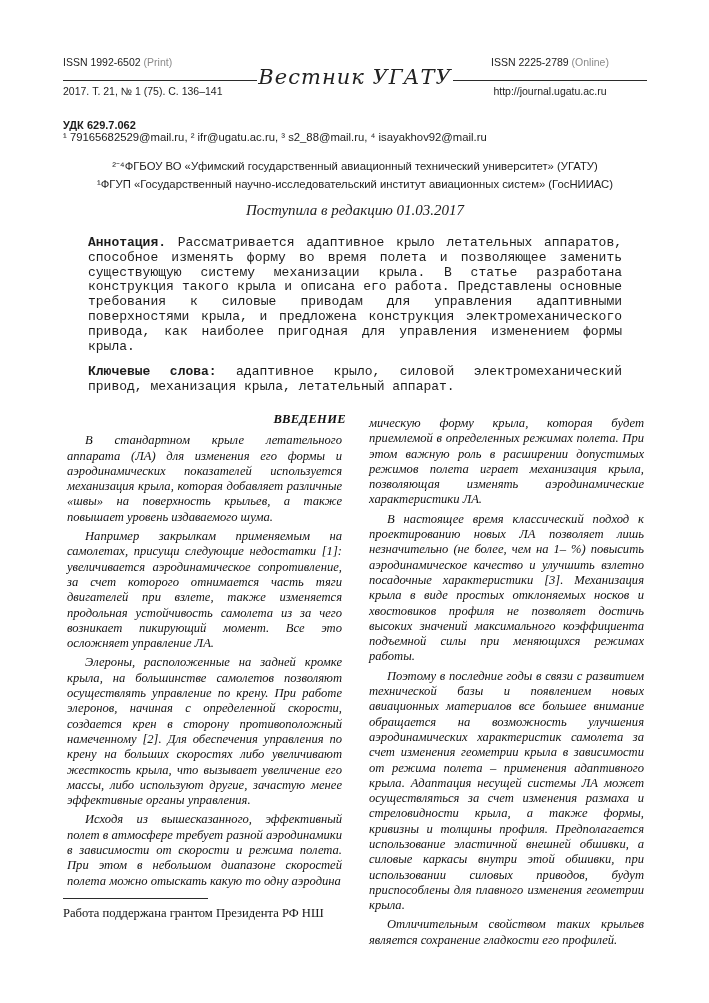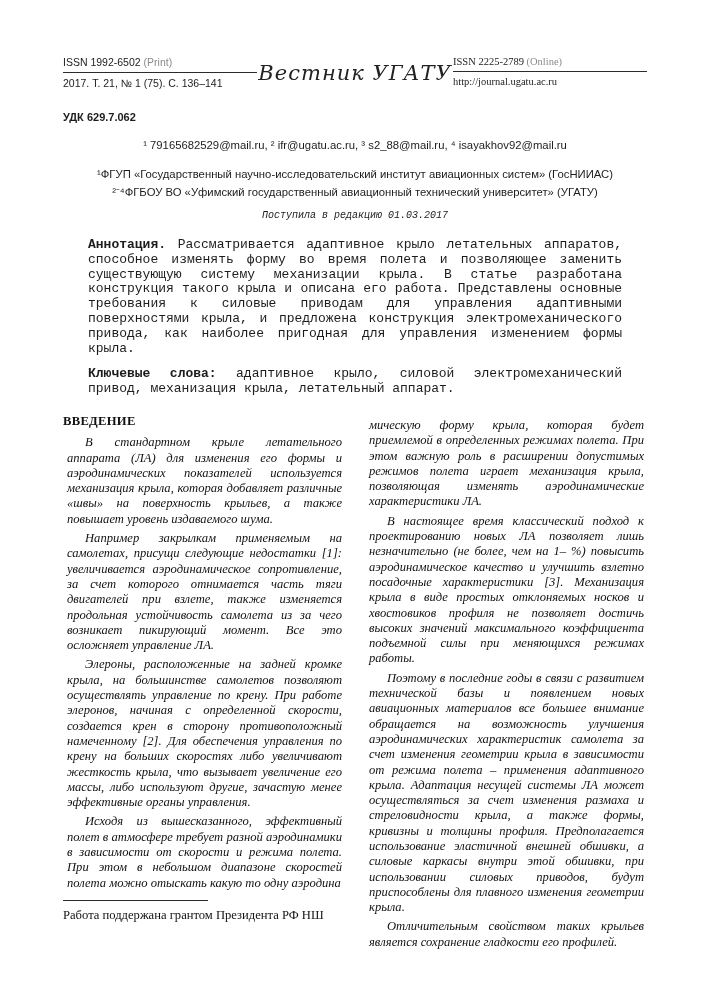--- a/index.html
+++ b/index.html
@@ -2,52 +2,52 @@
 <html lang="ru"><head>
 <meta charset="utf-8">
 <style>
   html,body{margin:0;padding:0;background:#ffffff;}
   body{width:709px;height:1003px;overflow:hidden;color:#1c1c1c;}
   .page{padding:56px 62px 0 63px;box-sizing:border-box;}
 
   
   .journal-header{display:flex;align-items:stretch;font-family:"Liberation Sans",sans-serif;font-size:10.5px;color:#1c1c1c;}
   .jh-side{flex:1;display:flex;flex-direction:column;}
-  .jh-row1{padding-bottom:4px;border-bottom:1.4px solid #2b2b2b;}
+  .jh-row1{padding-bottom:12px;border-bottom:1.4px solid #2b2b2b;}
   .jh-row2{padding-top:4px;}
-  .jh-right .jh-row1,.jh-right .jh-row2{text-align:left;font-family:Liberation Serif, serif;}
+  .jh-right .jh-row1,.jh-right .jh-row2{text-align:center;}
   .jh-logo{width:196px;display:flex;align-items:center;justify-content:center;
            font-family:"DejaVu Serif",serif;font-style:italic;font-size:21px;color:#222;
            letter-spacing:1px;white-space:nowrap;}
   .gray{color:#8a8a8a;}
   .jh-link{color:#1c1c1c;text-decoration:none;}
 
   
   .udk{font-family:"Liberation Sans",sans-serif;font-size:11px;margin-top:22px;font-weight:bold;}
   .article-title{margin-top:24px;text-align:center;font-family:"Liberation Sans",sans-serif;
                  font-weight:bold;font-size:14.3px;letter-spacing:-0.2px;color:#111;}
   .authors{margin-top:22px;text-align:center;font-family:"Liberation Sans",sans-serif;
            font-weight:bold;font-variant:small-caps;font-size:13.5px;letter-spacing:0.6px;color:#111;}
-  .emails{margin-top:16px;text-align:center;font-family:"Liberation Sans",sans-serif;font-size:11.3px;}
+  .emails{text-align:left;font-family:"Liberation Sans",sans-serif;font-size:11.3px;}
   .affiliations{margin-top:14px;text-align:center;font-family:"Liberation Sans",sans-serif;
                 font-size:11.3px;line-height:18px;}
-  .received{margin-top:9px;text-align:center;font-family:Liberation Mono, monospace;
-            font-style:italic;font-size:10px;}
+  .received{margin-top:9px;text-align:center;font-family:Liberation Serif, serif;
+            font-style:italic;font-size:15px;}
 
   .abstract,.keywords{font-family:Liberation Mono, monospace;font-size:13px;line-height:14.8px;
                       text-align:justify;padding:0 25px;}
   .abstract{margin-top:17px;}
   .keywords{margin-top:11px;}
   .bold-label{font-weight:bold;}
 
   
   .columns{display:flex;gap:19px;margin-top:17px;font-family:"Liberation Serif",serif;
            font-size:12.6px;line-height:15.3px;text-align:justify;color:#111;}
   .col{width:283px;flex:0 0 283px;}
-  .intro-heading{text-align:left;font-weight:bold;margin:0 0 6px 0;letter-spacing:0.3px;}
+  .intro-heading{text-align:right;font-weight:bold;margin:0 0 6px 0;letter-spacing:0.3px;font-style:italic;}
   .col p{margin:4px;text-indent:18px;font-style:italic;}
   .col p.no-indent{text-indent:0;}
   .footnote-rule{width:145px;border-top:1.2px solid #2b2b2b;margin:9px 0 7px 0;height:0;}
   .footnote{text-align:justify;text-align-last:left;}
 </style>
 </head>
 <body>
 
 <div class="page">
 
@@ -68,22 +68,22 @@
       <div class="jh-row2">
         <a class="jh-link" href="#">http://journal.ugatu.ac.ru</a>
       </div>
     </div>
   </div>
 
   <div class="udk">УДК 629.7.062</div>
 
   <div class="emails">¹ 79165682529@mail.ru, ² ifr@ugatu.ac.ru, ³ s2_88@mail.ru, ⁴ isayakhov92@mail.ru</div>
   <div class="affiliations">
+    <div>²⁻⁴ФГБОУ ВО «Уфимский государственный авиационный технический университет» (УГАТУ)</div>
     <div>¹ФГУП «Государственный научно-исследовательский институт авиационных систем» (ГосНИИАС)</div>
-    <div>²⁻⁴ФГБОУ ВО «Уфимский государственный авиационный технический университет» (УГАТУ)</div>
   </div>
   <div class="received">Поступила в редакцию 01.03.2017</div>
 
   <div class="abstract">
     <span class="bold-label">Аннотация.</span>
     <span>Рассматривается адаптивное крыло летательных аппаратов, способное изменять форму во время полета и позволяющее заменить существующую систему механизации крыла. В статье разработана конструкция такого крыла и описана его работа. Представлены основные требования к силовые приводам для управления адаптивными поверхностями крыла, и предложена конструкция электромеханического привода, как наиболее пригодная для управления изменением формы крыла.</span>
   </div>
 
   <div class="keywords">
     <span class="bold-label">Ключевые слова:</span>

